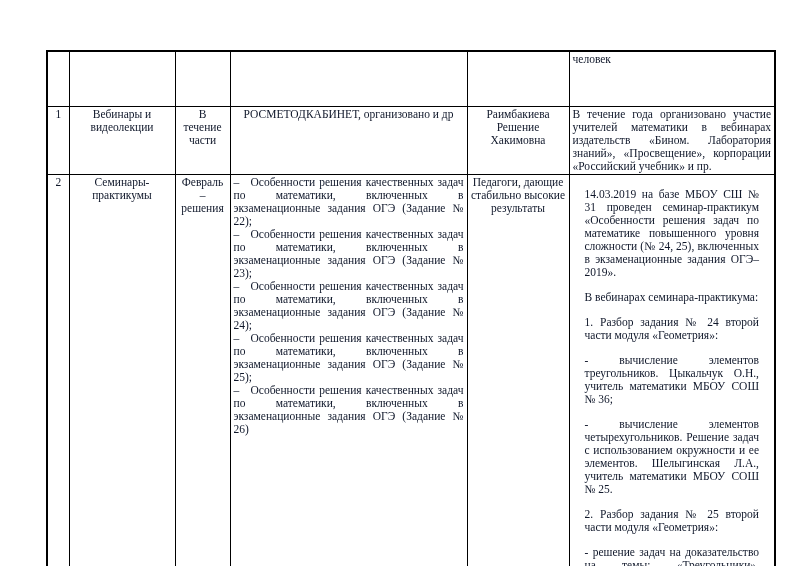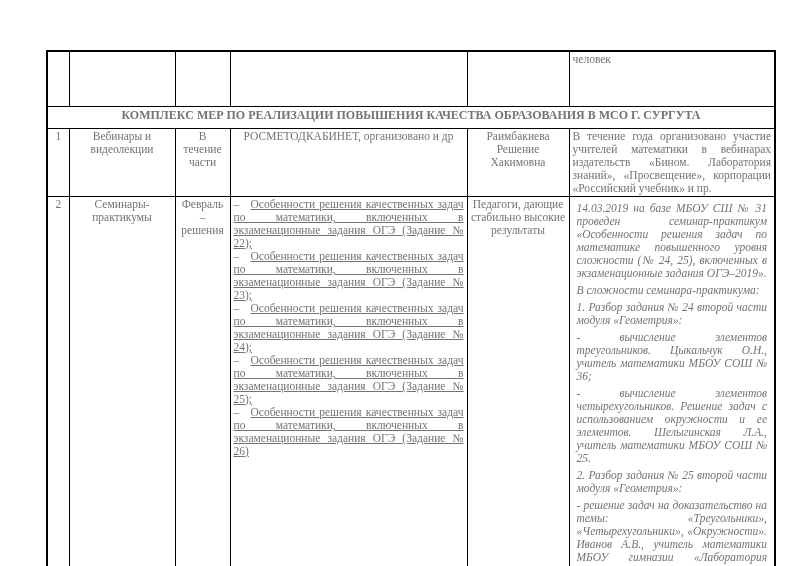--- a/index.html
+++ b/index.html
@@ -6,21 +6,21 @@
     margin: 0;
     padding: 0;
     background: #ffffff;
   }
   .page {
     position: relative;
     width: 800px;
     height: 566px;
     background: #ffffff;
     font-family: "Liberation Serif", serif;
-    color: #737373;
+    color: #0f172a;
     overflow: hidden;
   }
   table.plan {
     position: absolute;
     left: 46px;
     top: 50px;
     width: 728px;
     border-collapse: collapse;
     table-layout: fixed;
     border: 2px solid #000000;
@@ -39,25 +39,24 @@
     height: 17px;
     font-weight: bold;
     font-size: 12px;
     text-align: center;
     padding: 2px 2px;
   }
   tr.row-one td { height: 62px; }
   .center { text-align: center; }
   .justify { text-align: justify; }
   p.para {
-    margin: 4px;
+    margin: 12px;
     text-align: justify;
-    font-style: italic;
   }
-  .dash-item { text-align: justify; text-decoration: underline; }
+  .dash-item { text-align: justify; }
   .dash-item .dash {
     display: inline-block;
     min-width: 17px;
   }
 </style>
 </head>
 <body>
 
 <div class="page">
   <table class="plan">
@@ -72,23 +71,20 @@
     <tbody>
       <tr class="row-cont">
         <td></td>
         <td></td>
         <td></td>
         <td></td>
         <td></td>
         <td>человек</td>
       </tr>
 
-      <tr class="row-sect">
-        <td colspan="6">КОМПЛЕКС МЕР ПО РЕАЛИЗАЦИИ ПОВЫШЕНИЯ КАЧЕСТВА ОБРАЗОВАНИЯ В МСО Г. СУРГУТА</td>
-      </tr>
 
       <tr class="row-one">
         <td class="center">1</td>
         <td class="center">Вебинары и видеолекции</td>
         <td class="center">В течение части</td>
         <td class="center">РОСМЕТОДКАБИНЕТ, организовано и др</td>
         <td class="center">Раимбакиева Решение Хакимовна</td>
         <td class="justify">В течение года организовано участие учителей математики в вебинарах издательств «Бином. Лаборатория знаний», «Просвещение», корпорации «Российский учебник» и пр.</td>
       </tr>
 
@@ -99,21 +95,21 @@
         <td>
           <div class="dash-item"><span class="dash">–</span><span>Особенности решения качественных задач по математики, включенных в экзаменационные задания ОГЭ (Задание № 22);</span></div>
           <div class="dash-item"><span class="dash">–</span><span>Особенности решения качественных задач по математики, включенных в экзаменационные задания ОГЭ (Задание № 23);</span></div>
           <div class="dash-item"><span class="dash">–</span><span>Особенности решения качественных задач по математики, включенных в экзаменационные задания ОГЭ (Задание № 24);</span></div>
           <div class="dash-item"><span class="dash">–</span><span>Особенности решения качественных задач по математики, включенных в экзаменационные задания ОГЭ (Задание № 25);</span></div>
           <div class="dash-item"><span class="dash">–</span><span>Особенности решения качественных задач по математики, включенных в экзаменационные задания ОГЭ (Задание № 26)</span></div>
         </td>
         <td class="center">Педагоги, дающие стабильно высокие результаты</td>
         <td>
           <p class="para">14.03.2019 на базе МБОУ СШ № 31 проведен семинар-практикум «Особенности решения задач по математике повышенного уровня сложности (№ 24, 25), включенных в экзаменационные задания ОГЭ–2019».</p>
-          <p class="para">В сложности семинара-практикума:</p>
+          <p class="para">В вебинарах семинара-практикума:</p>
           <p class="para">1. Разбор задания № 24 второй части модуля «Геометрия»:</p>
           <p class="para">- вычисление элементов треугольников. Цыкальчук О.Н., учитель математики МБОУ СОШ № 36;</p>
           <p class="para">- вычисление элементов четырехугольников. Решение задач с использованием окружности и ее элементов. Шелыгинская Л.А., учитель математики МБОУ СОШ № 25.</p>
           <p class="para">2. Разбор задания № 25 второй части модуля «Геометрия»:</p>
           <p class="para">- решение задач на доказательство на темы: «Треугольники», «Четырехугольники», «Окружности». Иванов А.В., учитель математики МБОУ гимназии «Лаборатория Салахова».</p>
         </td>
       </tr>
     </tbody>
   </table>
 </div>

